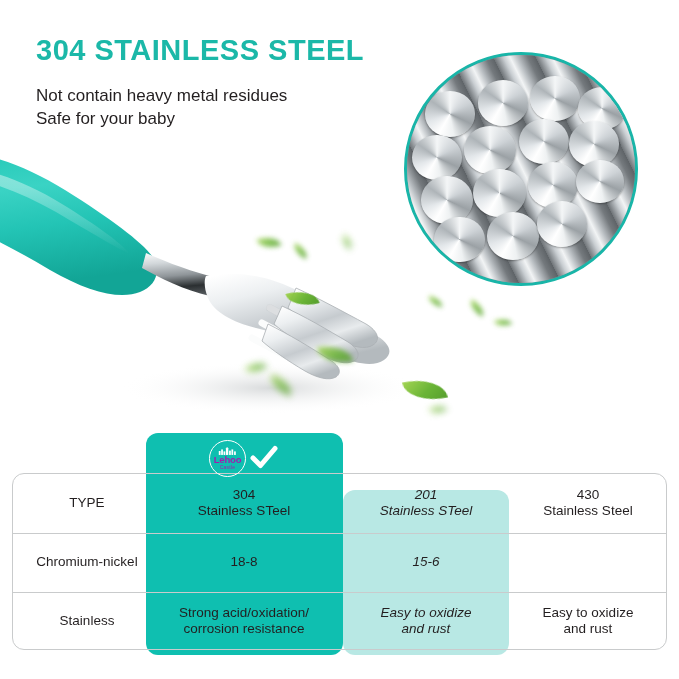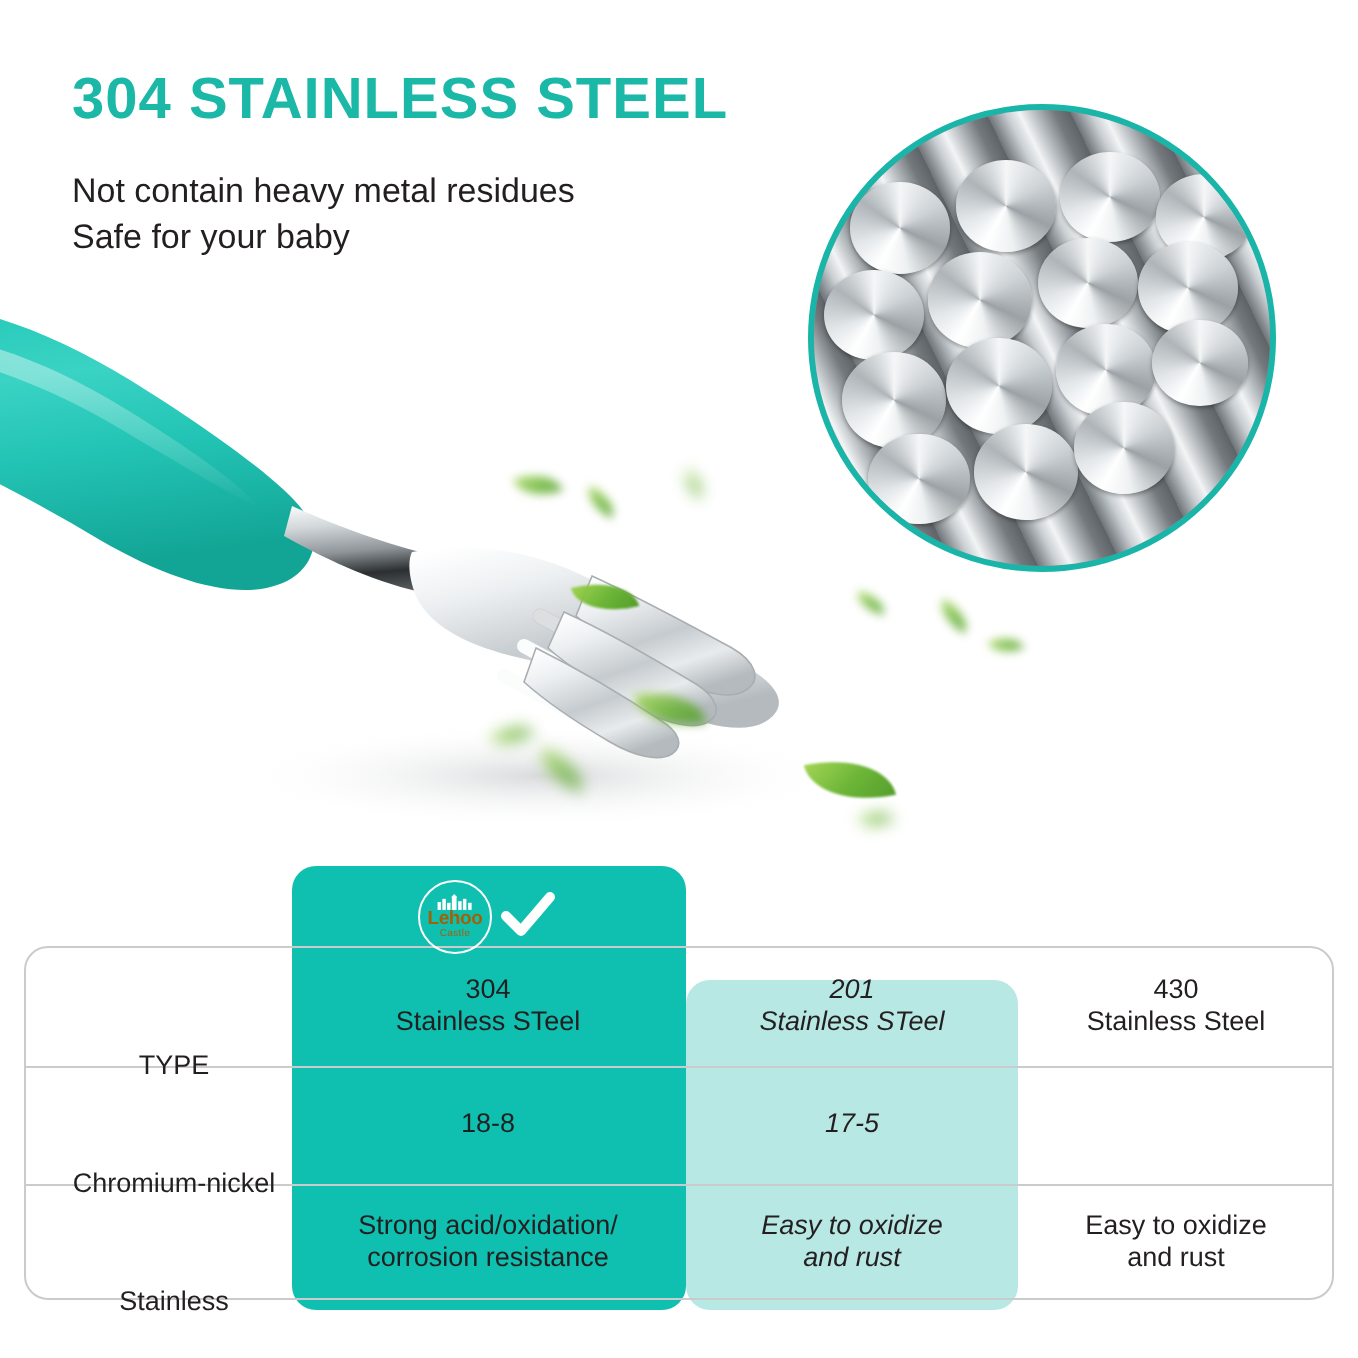--- a/index.html
+++ b/index.html
@@ -157,21 +157,21 @@
     justify-content: center;
     text-align: center;
     font-size: 13.5px;
     line-height: 16px;
     color: #231f20;
     white-space: pre-line;
   }
   .cell.head-label { font-size: 13.5px; }
 
   
-  .c0 { left: 0px;   width: 150px; margin-top: 30px; }
+  .c0 { left: 0px;   width: 150px; }
   .c1 { left: 134px; width: 196px; }
   .c2 { left: 331px; width: 166px; font-style: italic; }
   .c3 { left: 497px; width: 158px; }
   .rA { top: 0px;   height: 59px; }
   .rB { top: 59px;  height: 59px; }
   .rC { top: 118px; height: 59px; }
 
   
   .badge-group {
     position: absolute;
@@ -188,21 +188,21 @@
     position: relative;
     width: 37px;
     height: 37px;
     border-radius: 50%;
     border: 1.6px solid #ffffff;
     box-sizing: border-box;
     display: flex;
     flex-direction: column;
     align-items: center;
     justify-content: center;
-    color: #a16207;
+    color: #a21caf;
   }
   .badge .castle {
     display: block;
     width: 19px;
     height: 8px;
     margin-bottom: 0px;
   }
   .badge .bname {
     font-size: 9.5px;
     font-weight: 700;
@@ -363,21 +363,21 @@
     <div class="cell head-label c0 rA">TYPE</div>
     <div class="cell c1 rA">304
 Stainless STeel</div>
     <div class="cell c2 rA">201
 Stainless STeel</div>
     <div class="cell c3 rA">430
 Stainless Steel</div>
 
     <div class="cell c0 rB">Chromium-nickel</div>
     <div class="cell c1 rB">18-8</div>
-    <div class="cell c2 rB">17-5</div>
+    <div class="cell c2 rB">15-6</div>
 
     <div class="cell c0 rC">Stainless</div>
     <div class="cell c1 rC">Strong acid/oxidation/
 corrosion resistance</div>
     <div class="cell c2 rC">Easy to oxidize
 and rust</div>
     <div class="cell c3 rC">Easy to oxidize
 and rust</div>
   </div>
 

